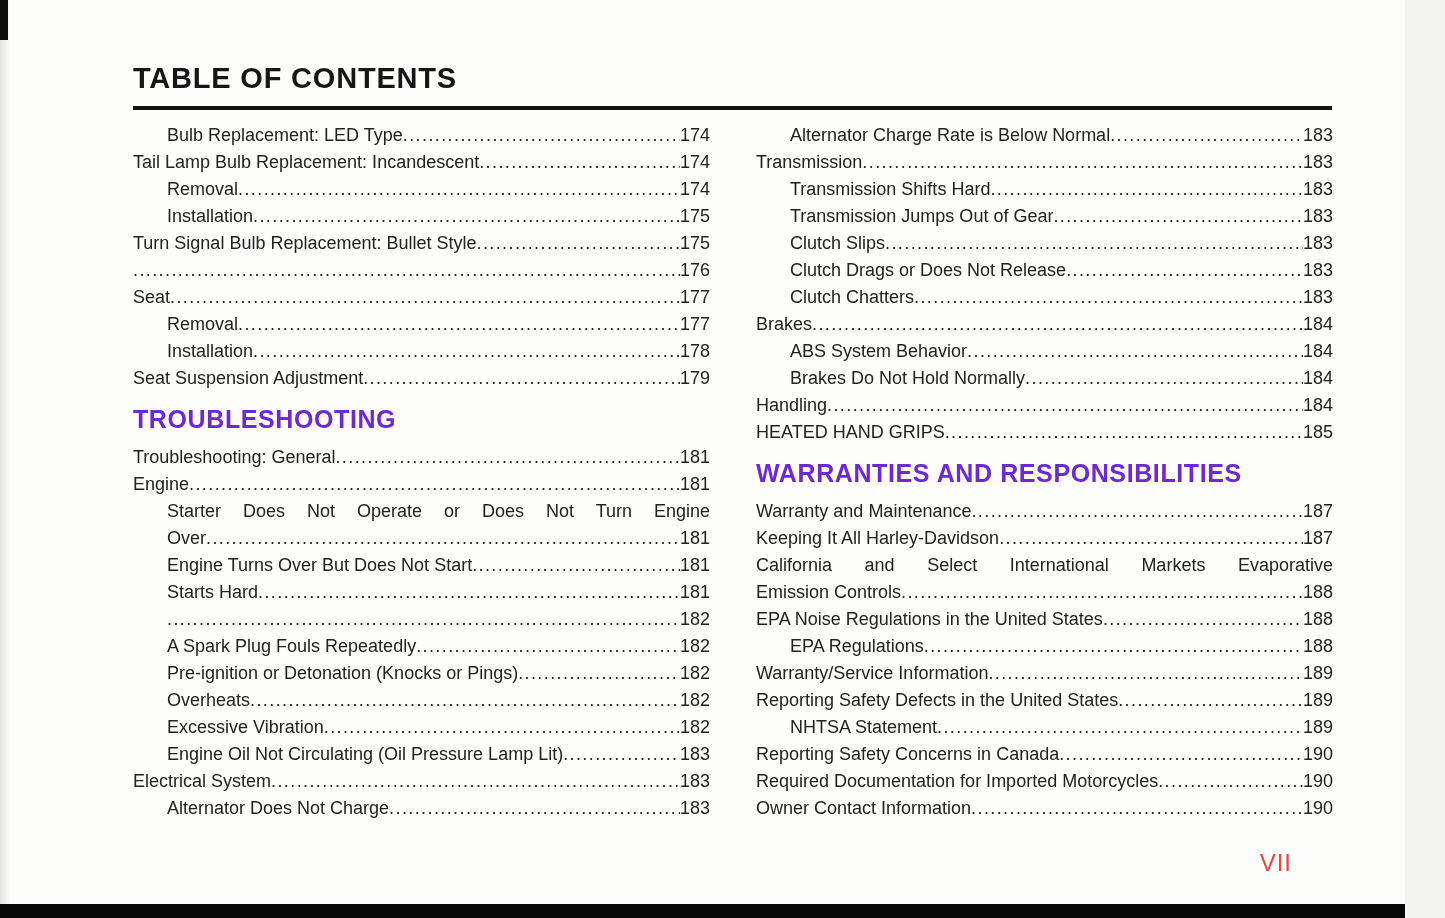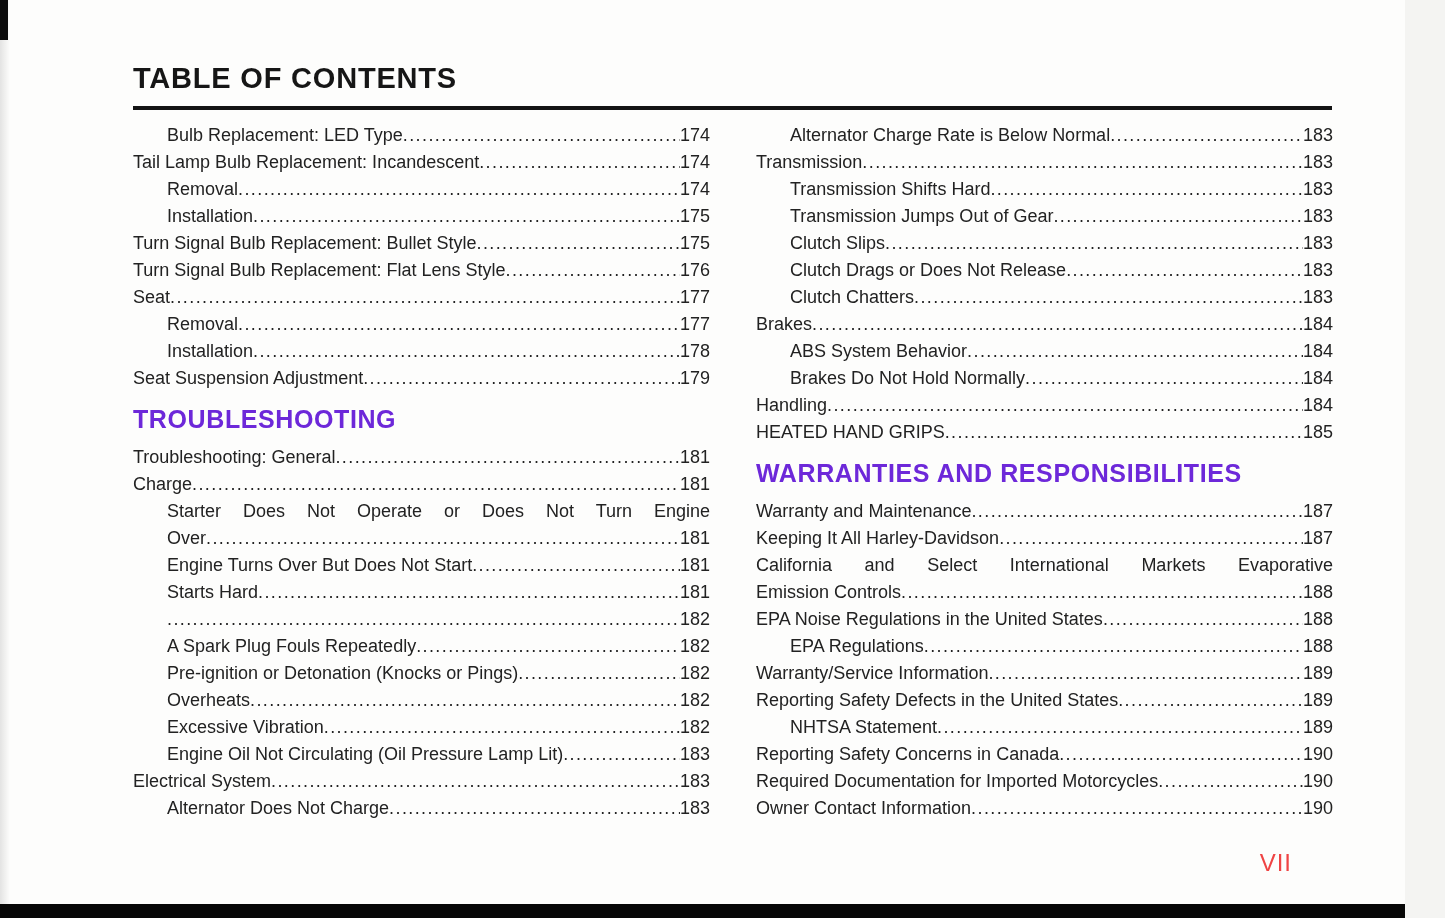--- a/index.html
+++ b/index.html
@@ -135,21 +135,20 @@
             <span class="label">Installation</span>
             <span class="dots"></span>
             <span class="pg">175</span>
           </div>
           <div class="row indent-0">
             <span class="label">Turn Signal Bulb Replacement: Bullet Style</span>
             <span class="dots"></span>
             <span class="pg">175</span>
           </div>
           <div class="row indent-0">
-            <span class="label">Turn Signal Bulb Replacement: Flat Lens Style</span>
             <span class="dots"></span>
             <span class="pg">176</span>
           </div>
           <div class="row indent-0">
             <span class="label">Seat</span>
             <span class="dots"></span>
             <span class="pg">177</span>
           </div>
           <div class="row indent-1">
             <span class="label">Removal</span>
@@ -166,21 +165,21 @@
             <span class="dots"></span>
             <span class="pg">179</span>
           </div>
           <div class="sec-heading">TROUBLESHOOTING</div>
           <div class="row indent-0">
             <span class="label">Troubleshooting: General</span>
             <span class="dots"></span>
             <span class="pg">181</span>
           </div>
           <div class="row indent-0">
-            <span class="label">Charge</span>
+            <span class="label">Engine</span>
             <span class="dots"></span>
             <span class="pg">181</span>
           </div>
           <div class="head-line indent-1">Starter Does Not Operate or Does Not Turn Engine</div>
           <div class="row indent-1">
             <span class="label">Over</span>
             <span class="dots"></span>
             <span class="pg">181</span>
           </div>
           <div class="row indent-1">

